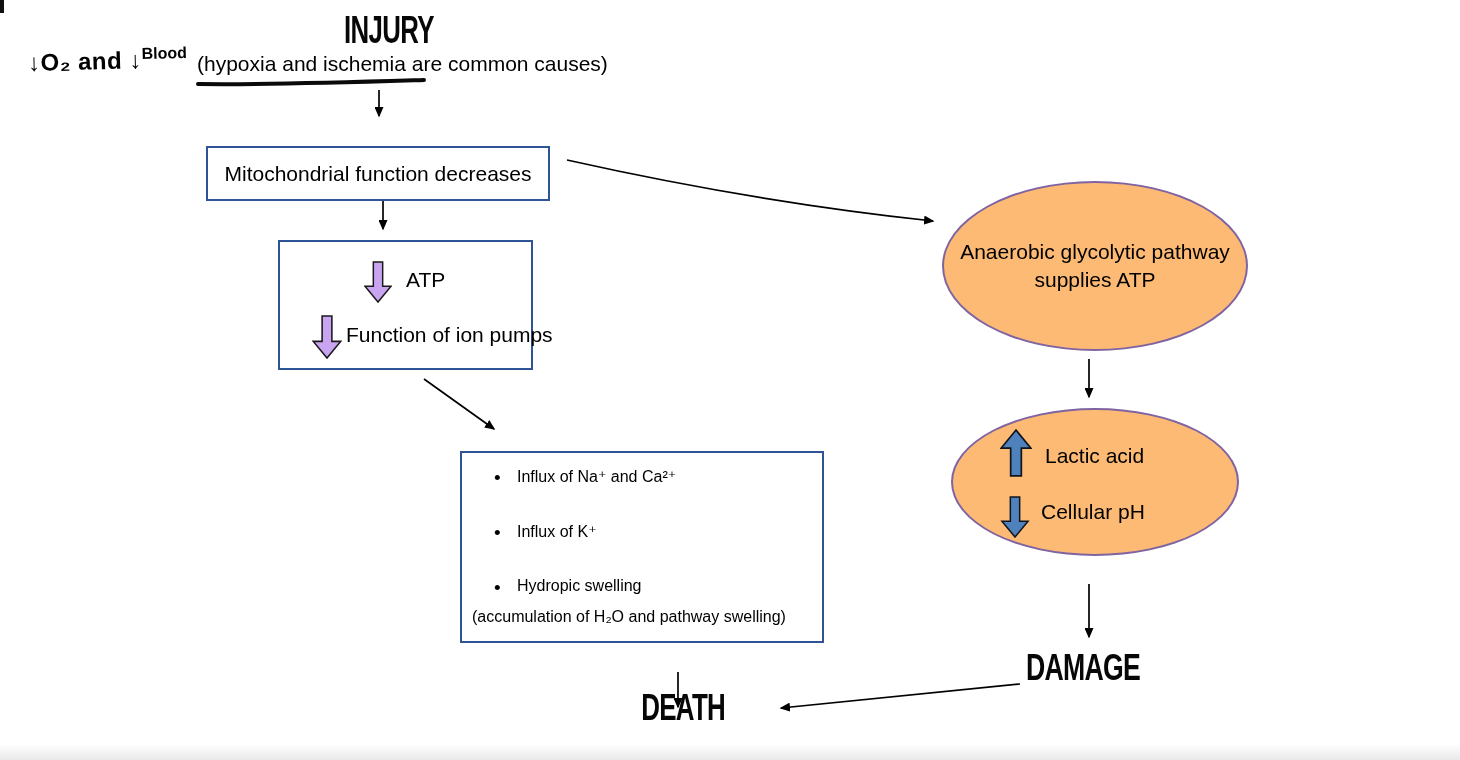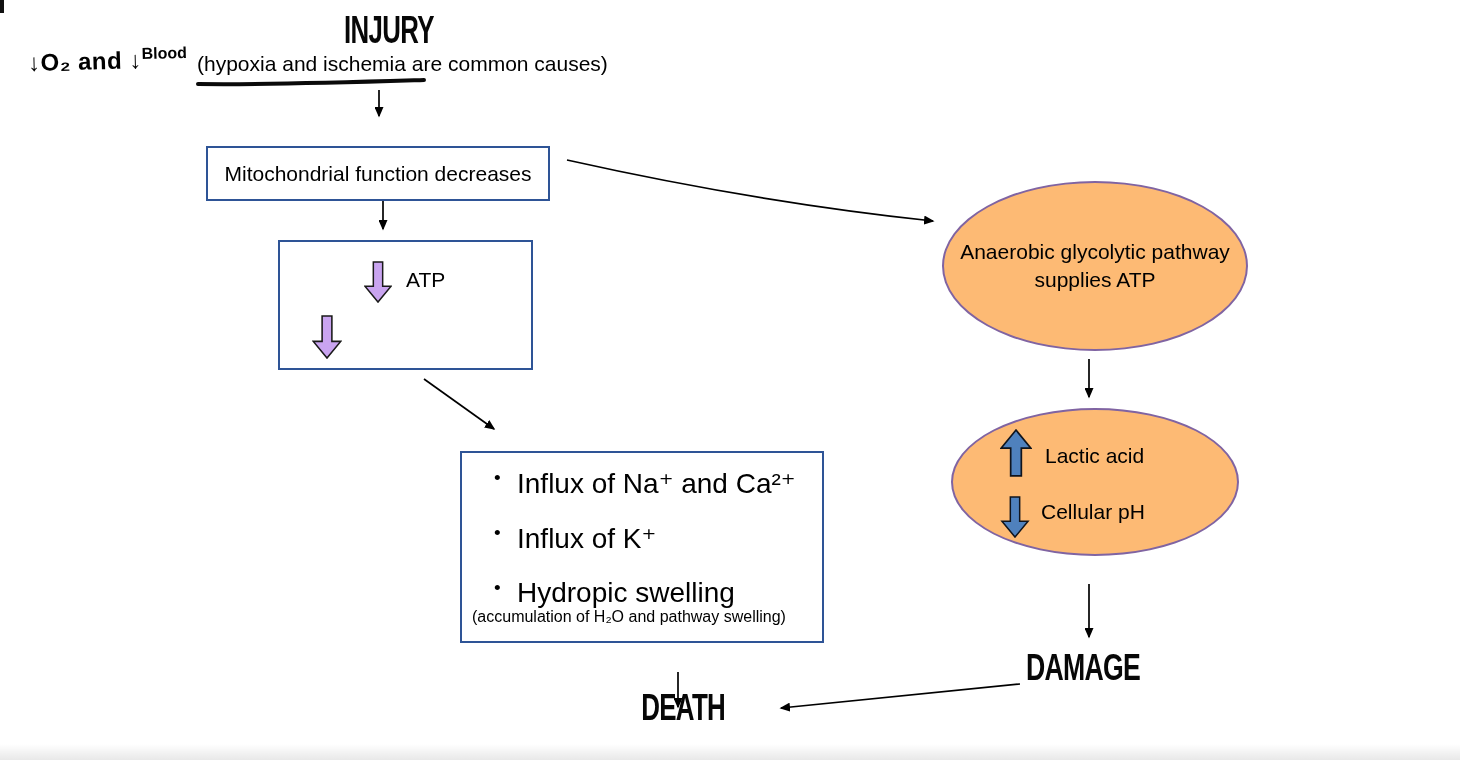--- a/index.html
+++ b/index.html
@@ -40,21 +40,21 @@
     border:2px solid #2e5496;
     background:#ffffff;
     box-sizing:border-box;
     font-size:21px;
   }
   #box-mito{left:206px;top:126px;width:344px;height:55px;display:flex;align-items:center;justify-content:center;margin-top:20px;}
   #box-atp{left:278px;top:240px;width:255px;height:130px;}
   #box-effects{left:460px;top:451px;width:364px;height:192px;}
   .bullet-row{position:absolute;left:0;width:100%;white-space:nowrap;}
   .bullet-dot{position:absolute;left:32px;font-size:19px;}
-  .bullet-text{position:absolute;left:55px;font-size:28px;}
+  .bullet-text{position:absolute;left:55px;font-size:16px;}
   #effects-note{position:absolute;left:10px;top:155px;font-size:16px;white-space:nowrap;}
   
   .ellipse{
     border:2px solid #8064a2;
     border-radius:50%;
     background:#fdba74;
     box-sizing:border-box;
     font-size:21px;
   }
   #ellipse-anaerobic{
@@ -114,20 +114,21 @@
   </div>
 
   <div class="abs rect-box" id="box-atp">
     <svg class="abs" style="left:84px;top:19px;" width="28" height="42" viewBox="0 0 30 45">
       <polygon points="10,1 20,1 20,27 29,27 15,44 1,27 10,27" fill="#c9a4f0" stroke="#1a1a1a" stroke-width="1.6"></polygon>
     </svg>
     <span class="inner-label" style="left:126px;top:26px;">ATP</span>
     <svg class="abs" style="left:32px;top:73px;" width="30" height="44" viewBox="0 0 30 45">
       <polygon points="10,1 20,1 20,27 29,27 15,44 1,27 10,27" fill="#c9a4f0" stroke="#1a1a1a" stroke-width="1.6"></polygon>
     </svg>
+    <span class="inner-label" style="left:66px;top:81px;">Function of ion pumps</span>
   </div>
 
   <div class="abs rect-box" id="box-effects">
     <div class="bullet-row" style="top:14px;">
       <span class="bullet-dot">•</span>
       <span class="bullet-text">Influx of Na⁺ and Ca²⁺</span>
     </div>
     <div class="bullet-row" style="top:69px;">
       <span class="bullet-dot">•</span>
       <span class="bullet-text">Influx of K⁺</span>

